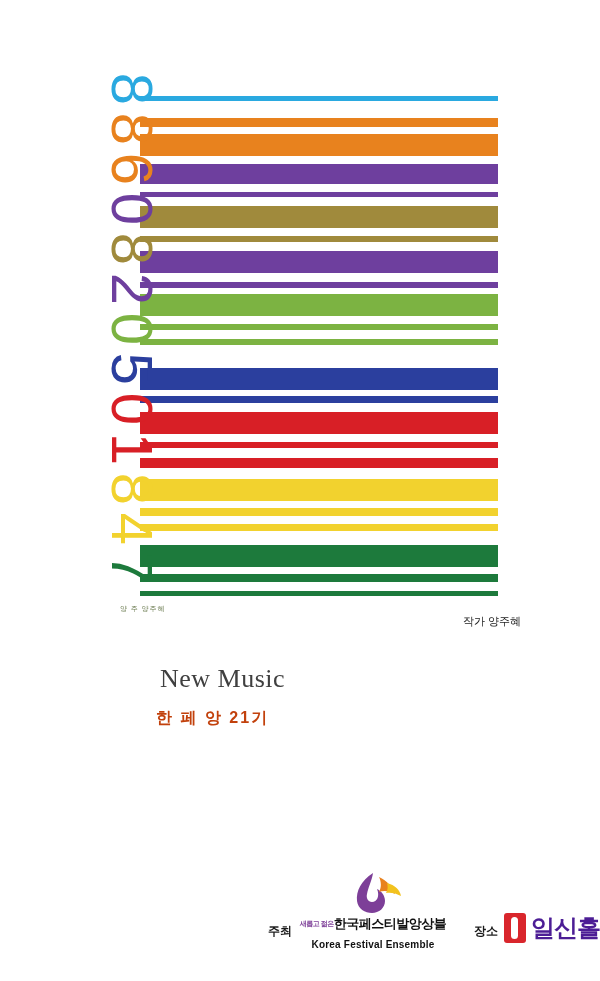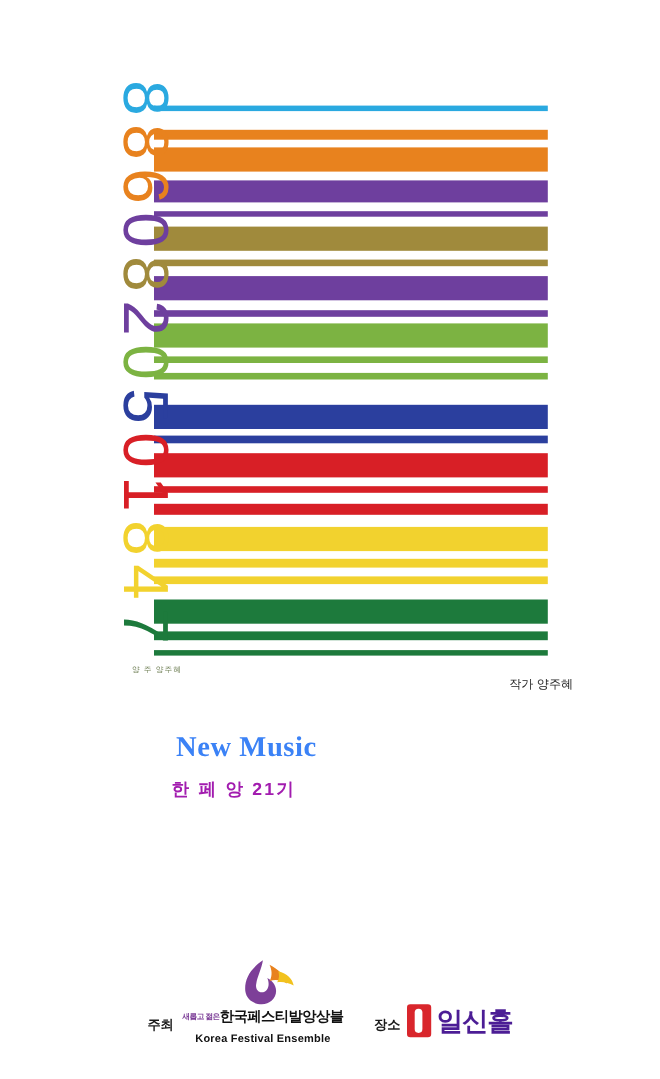--- a/index.html
+++ b/index.html
@@ -80,47 +80,47 @@
   
   .titles {
     position: absolute;
     left: 0;
     top: 664px;
     width: 600px;
   }
   .title-main {
     margin-left: 160px;
     font-family: "Liberation Serif", serif;
-    font-weight: bold;
+    font-weight: normal;
     font-size: 26px;
-    color: #3b82f6;
+    color: #404040;
     letter-spacing: 0.5px;
   }
   .title-sub {
     margin-left: 156px;
     margin-top: 14px;
     font-family: "Liberation Sans", sans-serif;
     font-weight: bold;
     font-size: 16px;
-    color: #a21caf;
+    color: #c2410c;
     letter-spacing: 2px;
   }
 
   
   .footer {
     position: absolute;
     left: 0;
     top: 840px;
     width: 600px;
     height: 110px;
   }
   .footer-inner {
     display: flex;
     align-items: flex-end;
-    justify-content: center;
+    justify-content: flex-end;
     gap: 26px;
     height: 100%;
   }
   .org-block {
     display: flex;
     align-items: flex-end;
     gap: 6px;
   }
   .org-label {
     font-size: 12px;

